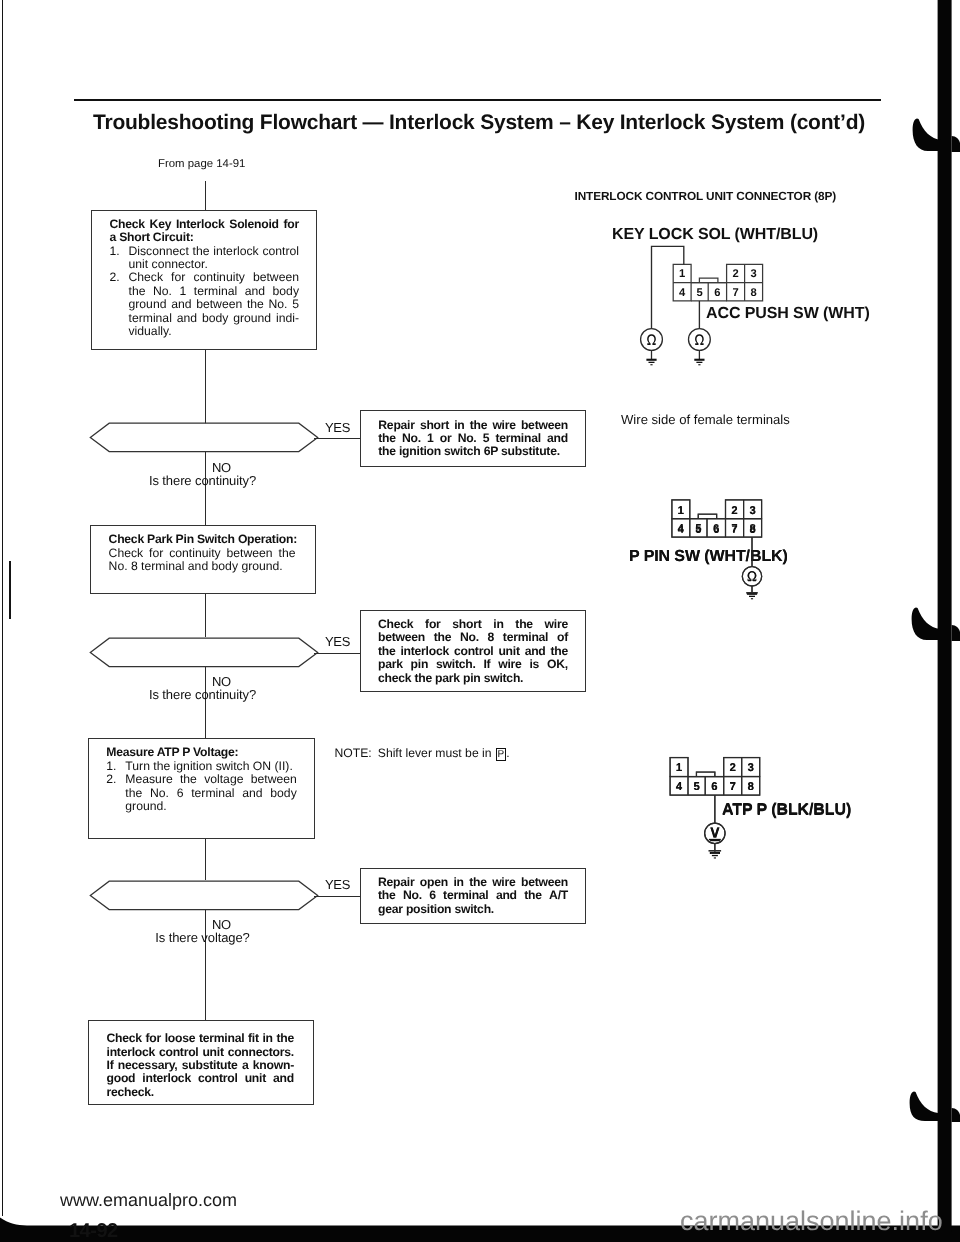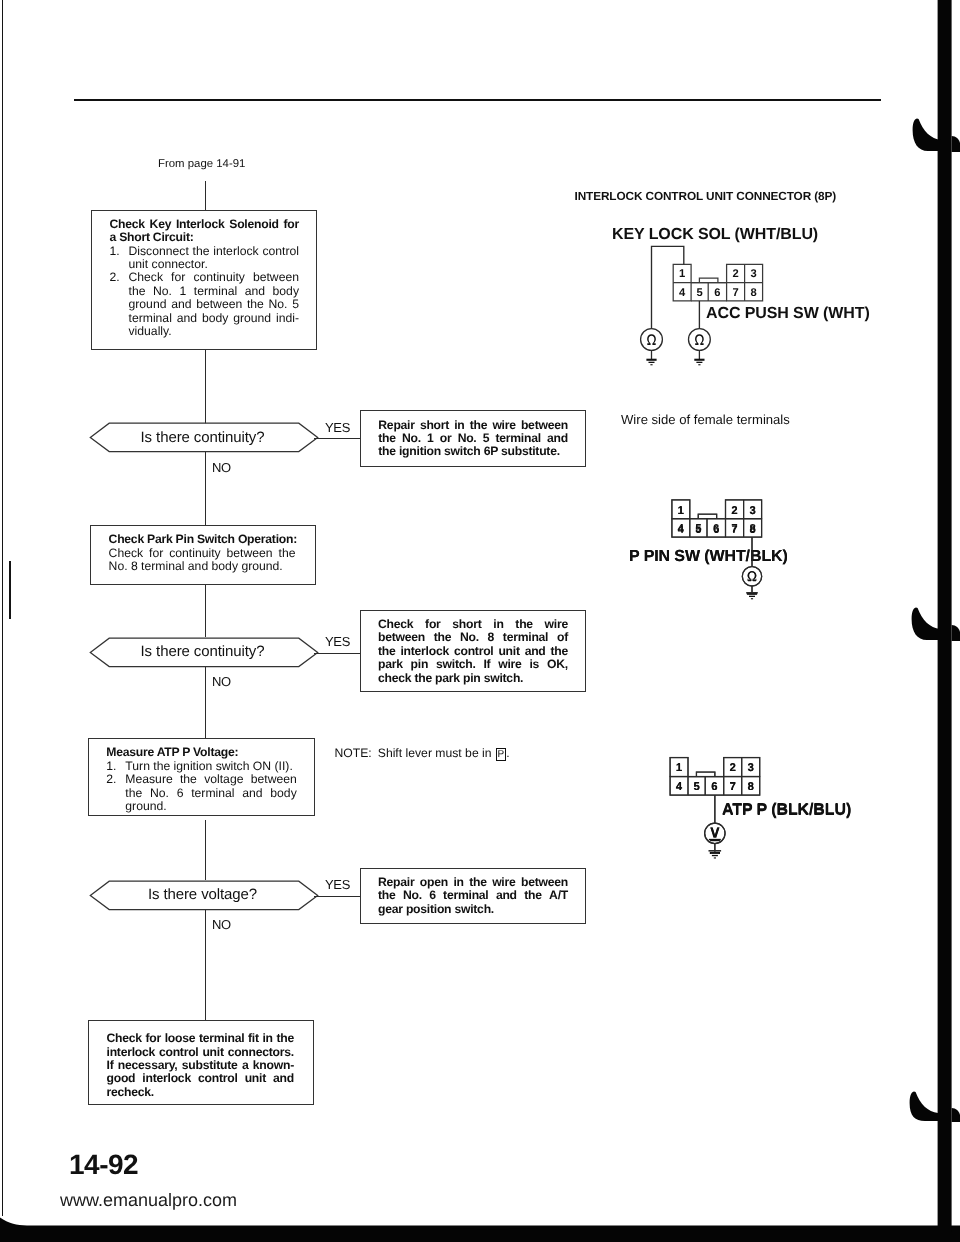--- a/index.html
+++ b/index.html
@@ -17,35 +17,35 @@
 
   
   .fbox{border:1.15px solid #333;box-sizing:border-box;background:#fff;}
   .ftext{font-size:12.2px;line-height:13.4px;}
   .ftext div{white-space:nowrap;}
   .jl{display:flex;justify-content:space-between;}
   .bold{font-weight:bold;letter-spacing:-0.25px;}
   .vline{background:#2b2b2b;width:1.35px;}
   .hline{background:#2b2b2b;height:1.35px;}
   .from-label{font-size:11.4px;white-space:nowrap;}
-  .dec-label{font-size:15px;white-space:nowrap;letter-spacing:-0.1px;}
+  .dec-label{font-size:13px;white-space:nowrap;letter-spacing:-0.1px;margin-top:44px;}
   .yn{font-size:13px;white-space:nowrap;letter-spacing:-0.35px;}
 
   
   .nrow{display:flex;}
   .nnum{flex:0 0 19px;}
   .nbody{flex:1 1 auto;}
 
   
   .cd-heading{font-size:11.8px;font-weight:bold;letter-spacing:-0.11px;white-space:nowrap;}
   .cd-label{font-size:16px;font-weight:bold;letter-spacing:-0.1px;white-space:nowrap;}
   .cd-caption{font-size:13.1px;white-space:nowrap;margin-top:28px;}
 
   
-  #page-num{left:69px;top:1149px;font-size:28px;font-weight:bold;letter-spacing:-0.5px;}
+  #page-num{left:69px;top:1220px;font-size:20px;font-weight:bold;letter-spacing:-0.5px;}
   #wm-left{left:24px;top:1189.5px;font-size:18px;color:#1b1b1b;letter-spacing:0px;margin-left:36px;}
   #wm-right{left:680px;top:1205.6px;font-size:27px;color:#8d8d8d;letter-spacing:0px;z-index:5;}
 </style>
 </head>
 <body>
 
 <div class="page">
 
   <div class="abs" style="left:1.7px;top:0;width:1.5px;height:1216px;background:#141414;"></div>
   <div class="abs" style="left:9.2px;top:560.8px;width:1.5px;height:58px;background:#151515;"></div>
@@ -59,20 +59,21 @@
     <rect x="37.6" y="0" width="14" height="1232" fill="#050505"></rect>
     <path d="M51.6 136 C 56 136 59 139 60 143 L 60 152 L 51.6 152 Z" fill="#050505"></path>
     <path d="M51.6 625 C 56 625 59 628 60 632 L 60 641 L 51.6 641 Z" fill="#050505"></path>
     <path d="M51.6 1108 C 56 1108 59 1111 60 1115 L 60 1122 L 51.6 1122 Z" fill="#050505"></path>
     <path d="M12.6 130 C 12.6 120 16 117 18.6 119 C 23 131 31 139 41 140 L 41 151 L 28 151 C 18 151 12.6 143 12.6 130 Z" fill="#050505"></path>
     <path d="M11.6 619 C 11.6 609 15 606 17.6 608 C 22 620 30 628 40 629 L 40 640 L 27 640 C 17 640 11.6 632 11.6 619 Z" fill="#050505"></path>
     <path d="M9.6 1103 C 9.6 1093 13 1090 15.6 1092 C 20 1104 28 1112 38 1113 L 38 1121 L 25 1121 C 15 1121 9.6 1116 9.6 1103 Z" fill="#050505"></path>
   </svg>
 
   <div class="abs" id="title-rule"></div>
+  <div class="abs" id="page-subtitle">Troubleshooting Flowchart — Interlock System – Key Interlock System (cont’d)</div>
 
   <div class="abs from-label" style="left:158px;top:158px;">From page 14-91</div>
 
   <div class="abs vline" style="left:204.8px;top:181px;height:29px;"></div>
   <div class="abs vline" style="left:204.8px;top:350px;height:88px;"></div>
   <div class="abs vline" style="left:204.8px;top:452px;height:73px;"></div>
   <div class="abs vline" style="left:204.8px;top:578px;height:59px;"></div>
   <div class="abs vline" style="left:204.8px;top:666px;height:73px;"></div>
   <div class="abs vline" style="left:204.8px;top:820px;height:60px;"></div>
   <div class="abs vline" style="left:204.8px;top:908.5px;height:111.5px;"></div>
@@ -164,21 +165,21 @@
           <span>or</span>
           <span>No.</span>
           <span>5</span>
           <span>terminal</span>
           <span>and</span>
         </div>
         <div>the ignition switch 6P substitute.</div>
       </div>
   </div>
 
-  <div class="abs fbox" style="left:89.6px;top:524.6px;width:226.4px;height:60px;">
+  <div class="abs fbox" style="left:89.6px;top:524.6px;width:226.4px;height:69px;">
     <div class="ftext" style="padding:7.9px 19.5px 0 18px;">
       <div class="bold">
           <div>Check Park Pin Switch Operation:</div>
         </div>
       <div>
           <div class="jl">
             <span>Check</span>
             <span>for</span>
             <span>continuity</span>
             <span>between</span>
@@ -229,21 +230,21 @@
           <span>switch.</span>
           <span>If</span>
           <span>wire</span>
           <span>is</span>
           <span>OK,</span>
         </div>
         <div>check the park pin switch.</div>
       </div>
   </div>
 
-  <div class="abs fbox" style="left:87.8px;top:738.1px;width:227px;height:78px;">
+  <div class="abs fbox" style="left:87.8px;top:738.1px;width:227px;height:101px;">
     <div class="ftext" style="padding:7.2px 17px 0 17.5px;">
       <div class="bold">
           <div>Measure ATP P Voltage:</div>
         </div>
       <div class="nrow">
           <span class="nnum">1.</span>
           <span class="nbody">
             <div>Turn the ignition switch ON (II).</div>
           </span>
         </div>
@@ -539,14 +540,15 @@
       <text x="54.4" y="38.0">6</text>
       <text x="72.7" y="38.0">7</text>
       <text x="90.7" y="38.0">8</text>
     </g>
     <text x="54.8" y="85.3" font-family="'Liberation Sans',sans-serif" font-size="14" font-weight="bold" fill="#111" text-anchor="middle">V</text>
     <line x1="48.8" y1="87.5" x2="60.8" y2="87.5" stroke="#111" stroke-width="1.3"></line>
   </svg>
 
   <div class="abs" id="page-num">14-92</div>
   <div class="abs" id="wm-left">www.emanualpro.com</div>
+  <div class="abs" id="wm-right">carmanualsonline.info</div>
 
 </div>
 
 </body></html>

